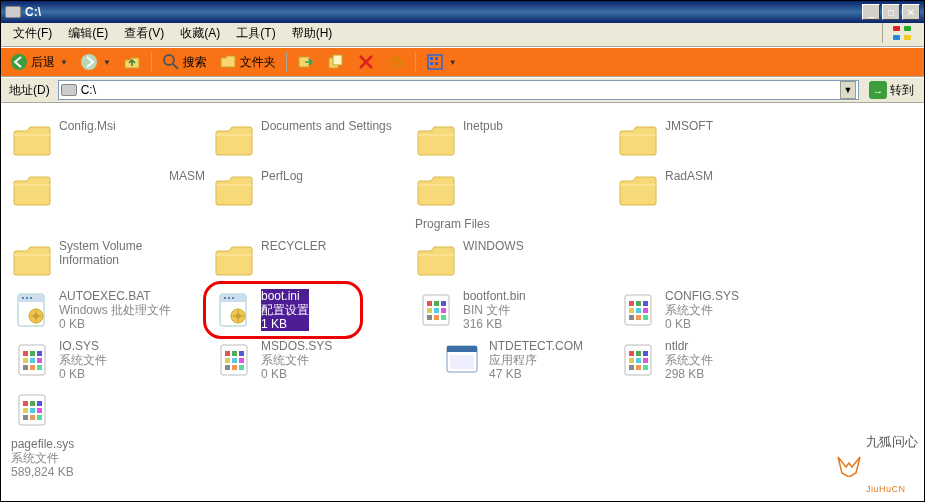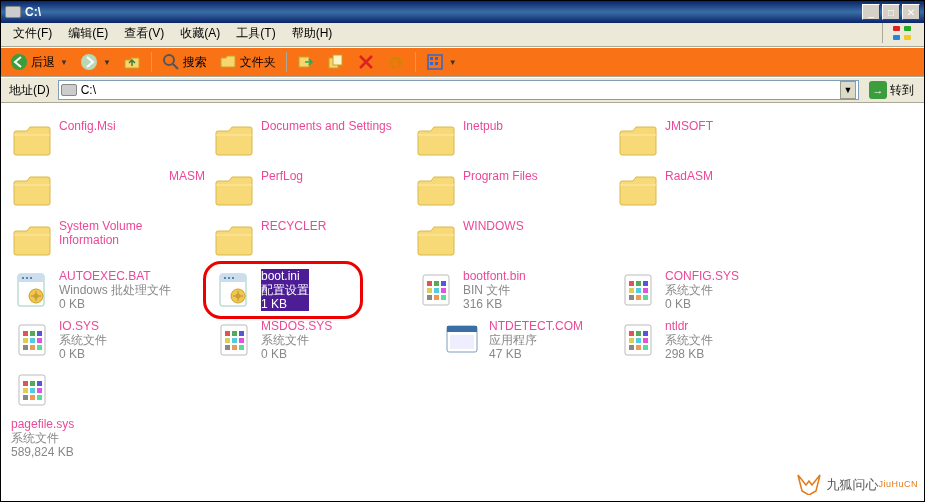--- a/index.html
+++ b/index.html
@@ -34,30 +34,30 @@
 .addrbox .txt { flex: 1; }
 .addrbox .ddl { width: 16px; height: 18px; background: #dcdac9; border: 1px solid #9c9a8c; text-align: center; font-size: 9px; line-height: 16px; cursor: pointer; }
 .gobtn { height: 22px; padding: 0 6px; display: flex; align-items: center; gap: 3px; cursor: pointer; }
 .go-icon { width: 18px; height: 18px; background: #3c9d3c; border-radius: 3px; display: flex; align-items: center; justify-content: center; color: #fff; font-size: 11px; }
 
 .content { position: absolute; top: 104px; left: 2px; right: 2px; bottom: 2px; background: #fff; overflow: auto; padding: 10px 4px; }
 .row { display: flex; }
 .item { width: 202px; display: flex; align-items: flex-start; padding: 4px; gap: 6px; cursor: pointer; }
 .iconbox { width: 42px; height: 42px; flex-shrink: 0; display: flex; align-items: center; justify-content: center; }
 .labels { font-size: 12px; line-height: 14px; }
-.labels .l1 { color: #ec4899; }
+.labels .l1 { color: #737373; }
 .labels .l2, .labels .l3 { color: #888; }
 .item.selected .labels { background: #4c1d95; color: #fff; }
 .item.selected .labels .l1, .item.selected .labels .l2, .item.selected .labels .l3 { color: #fff; }
 
 .redring { position: absolute; border: 3px solid #e00; border-radius: 18px; pointer-events: none; }
 
 .watermark { position: absolute; right: 6px; bottom: 6px; font-size: 11px; display: flex; align-items: center; gap: 4px; color: #e37b1a; pointer-events: none; }
 .wmfox { width: 26px; height: 22px; }
-.wmtext { display: flex; flex-direction: row; line-height: 11px; }
+.wmtext { display: flex; flex-direction: column; line-height: 11px; gap: 37px; }
 .wmtext .cn { font-size: 13px; color: #555; }
 .wmtext .en { font-size: 9px; color: #e37b1a; letter-spacing: 0.5px; }
 
 
 .folder { width: 40px; height: 34px; }
 .sysfile { width: 36px; height: 36px; }
 </style>
 </head>
 <body>
 
@@ -247,21 +247,21 @@
         <div class="iconbox">
           <svg class="folder" viewBox="0 0 40 34">
             <path d="M2 10 L2 30 Q2 32 4 32 L36 32 Q38 32 38 30 L38 6 Q38 4 36 4 L18 4 L15 8 L4 8 Q2 8 2 10 Z" fill="#f7d978" stroke="#d9b84a"></path>
             <path d="M2 12 L38 12" stroke="#ffe9a8"></path>
           </svg>
         </div>
         <div class="labels">
           <div class="l1">PerfLog</div>
         </div>
       </div>
-      <div class="item" style="position: relative;">
+      <div class="item" style="position: relative; flex-direction: column;">
         <div class="iconbox">
           <svg class="folder" viewBox="0 0 40 34">
             <path d="M2 10 L2 30 Q2 32 4 32 L36 32 Q38 32 38 30 L38 6 Q38 4 36 4 L18 4 L15 8 L4 8 Q2 8 2 10 Z" fill="#f7d978" stroke="#d9b84a"></path>
             <path d="M2 12 L38 12" stroke="#ffe9a8"></path>
           </svg>
         </div>
         <div class="labels">
           <div class="l1">Program Files</div>
         </div>
       </div>

